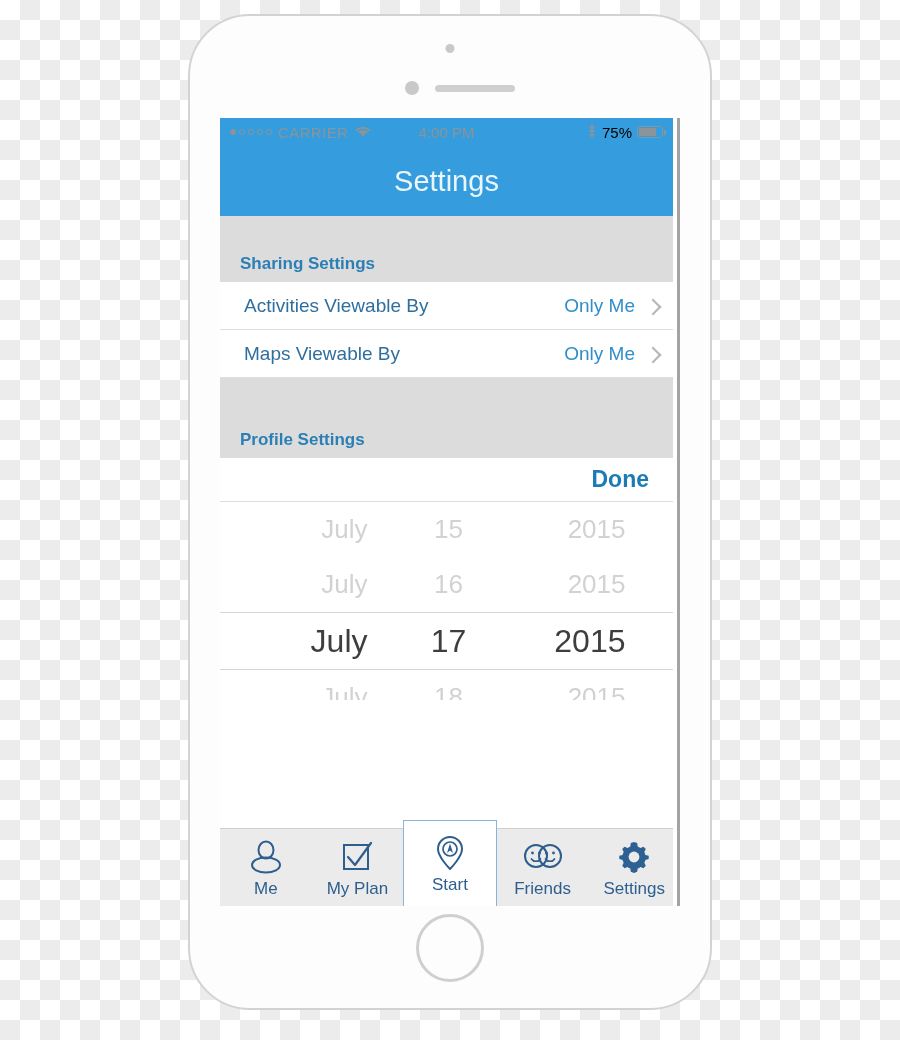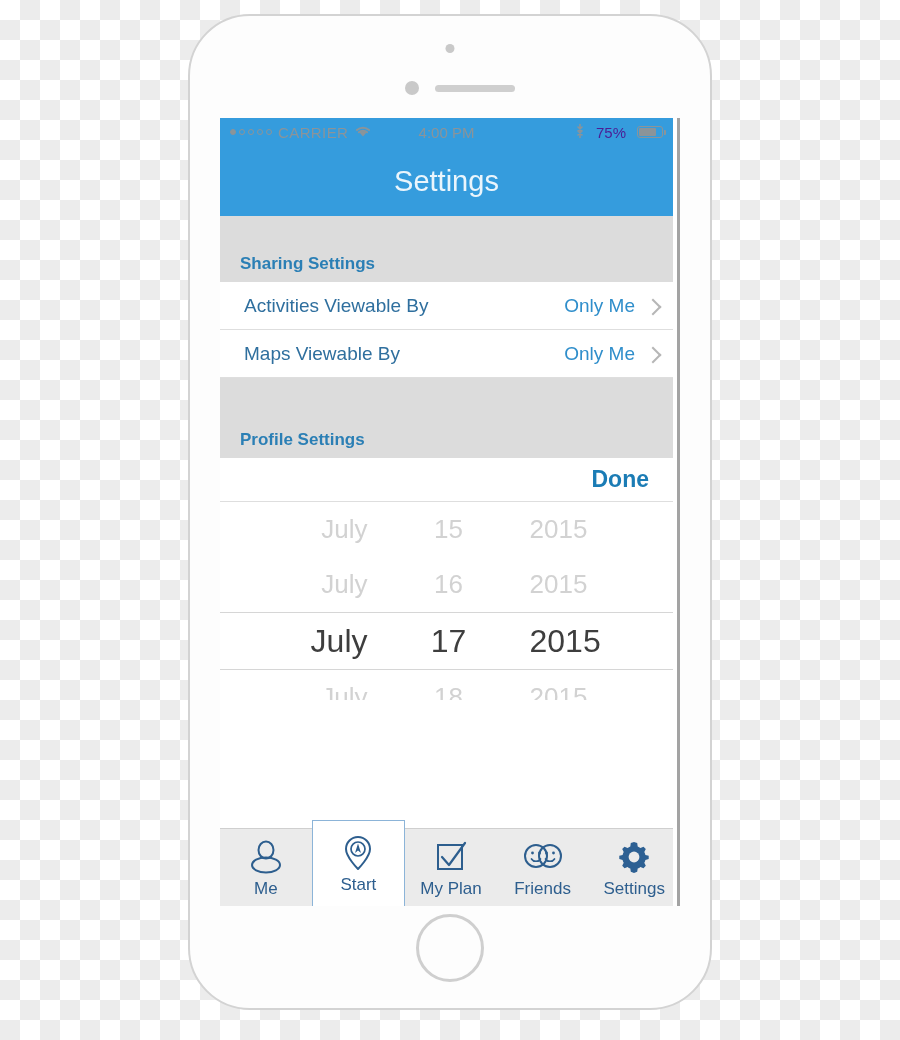--- a/index.html
+++ b/index.html
@@ -112,22 +112,22 @@
     display: block; width: 6px; height: 6px; border-radius: 50%;
     border: 1px solid #8b9499; background: transparent;
   }
   .sb-dots i.filled { background: #8b9499; }
   .sb-carrier { letter-spacing: .4px; color: #8a949a; font-size: 15px; }
   .sb-time {
     position: absolute; left: 0; right: 0; text-align: center;
     color: #8a949a; font-size: 15px;
   }
   .sb-right {
-    margin-left: auto; display: flex; align-items: center; gap: 11px;
-    color: #4c1d95; font-size: 15px; position: relative; z-index: 2;
+    margin-left: auto; display: flex; align-items: center; gap: 5px;
+    color: #000000; font-size: 15px; position: relative; z-index: 2;
   }
   .battery {
     width: 26px; height: 12px; border: 1.5px solid #8b9499;
     border-radius: 3px; position: relative; padding: 1px;
   }
   .battery::after {
     content:''; position: absolute; right: -4px; top: 3px;
     width: 2px; height: 5px; background: #8b9499; border-radius: 0 1px 1px 0;
   }
   .battery > span { display:block; height: 100%; width: 75%; background: #8b9499; border-radius: 1px; }
@@ -214,21 +214,21 @@
   }
   .picker-row.selected {
     color: #3e3e3e;
     font-size: 32px;
     height: 58px;
     border-top: 1px solid #d6d6d6;
     border-bottom: 1px solid #d6d6d6;
   }
   .pk-month { width: 100px; text-align: right; }
   .pk-day   { width: 48px;  text-align: center; }
-  .pk-year  { width: 96px;  text-align: left; }
+  .pk-year  { width: 96px;  text-align: right; }
 
   
   #tab-bar {
     position: absolute;
     left: 0; bottom: 0;
     width: 460px;
     height: 78px;
     background: #ebebeb;
     border-top: 1px solid #cfcfcf;
     display: flex;
@@ -374,39 +374,39 @@
       <div class="tab-item">
         <div class="tab-icon">
           <svg width="36" height="34" viewBox="0 0 36 34">
             <ellipse cx="18" cy="10" rx="7.5" ry="8.5" stroke="#2d5e8e" stroke-width="2" fill="none"></ellipse>
             <ellipse cx="18" cy="25" rx="14" ry="7.5" stroke="#2d5e8e" stroke-width="2" fill="none"></ellipse>
           </svg>
         </div>
         <div class="tab-label">Me</div>
       </div>
 
+      <div class="tab-item">
+        <div class="tab-icon">
+          <svg width="36" height="34" viewBox="0 0 36 34">
+            <rect x="5" y="5" width="24" height="24" stroke="#2d5e8e" stroke-width="2" fill="none"></rect>
+            <path d="M9 17 L16 25 L32 3" stroke="#2d5e8e" stroke-width="2.2" fill="none" stroke-linecap="round" stroke-linejoin="round"></path>
+          </svg>
+        </div>
+        <div class="tab-label">My Plan</div>
+      </div>
+
       <div class="tab-item active">
         <div class="tab-icon">
           <svg width="36" height="40" viewBox="0 0 36 40">
             <path d="M18 4 a12 12 0 0 1 12 12 c0 8 -12 20 -12 20 S6 24 6 16 A12 12 0 0 1 18 4 Z" stroke="#2d5e8e" stroke-width="2" fill="none" stroke-linejoin="round"></path>
             <circle cx="18" cy="16" r="7" stroke="#2d5e8e" stroke-width="1.7" fill="none"></circle>
             <path d="M18 10.5 L21 20 L18 17.5 L15 20 Z" fill="#2d5e8e"></path>
           </svg>
         </div>
         <div class="tab-label">Start</div>
-      </div>
-
-      <div class="tab-item">
-        <div class="tab-icon">
-          <svg width="36" height="34" viewBox="0 0 36 34">
-            <rect x="5" y="5" width="24" height="24" stroke="#2d5e8e" stroke-width="2" fill="none"></rect>
-            <path d="M9 17 L16 25 L32 3" stroke="#2d5e8e" stroke-width="2.2" fill="none" stroke-linecap="round" stroke-linejoin="round"></path>
-          </svg>
-        </div>
-        <div class="tab-label">My Plan</div>
       </div>
 
       <div class="tab-item">
         <div class="tab-icon">
           <svg width="42" height="34" viewBox="0 0 42 34">
             <circle cx="14" cy="16" r="11" stroke="#2d5e8e" stroke-width="2" fill="none"></circle>
             <circle cx="28" cy="16" r="11" stroke="#2d5e8e" stroke-width="2" fill="none"></circle>
             <circle cx="10.5" cy="13" r="1.4" fill="#2d5e8e"></circle>
             <circle cx="17.5" cy="13" r="1.4" fill="#2d5e8e"></circle>
             <path d="M9.5 19 a5 4 0 0 0 9 0" stroke="#2d5e8e" stroke-width="1.7" fill="none" stroke-linecap="round"></path>

